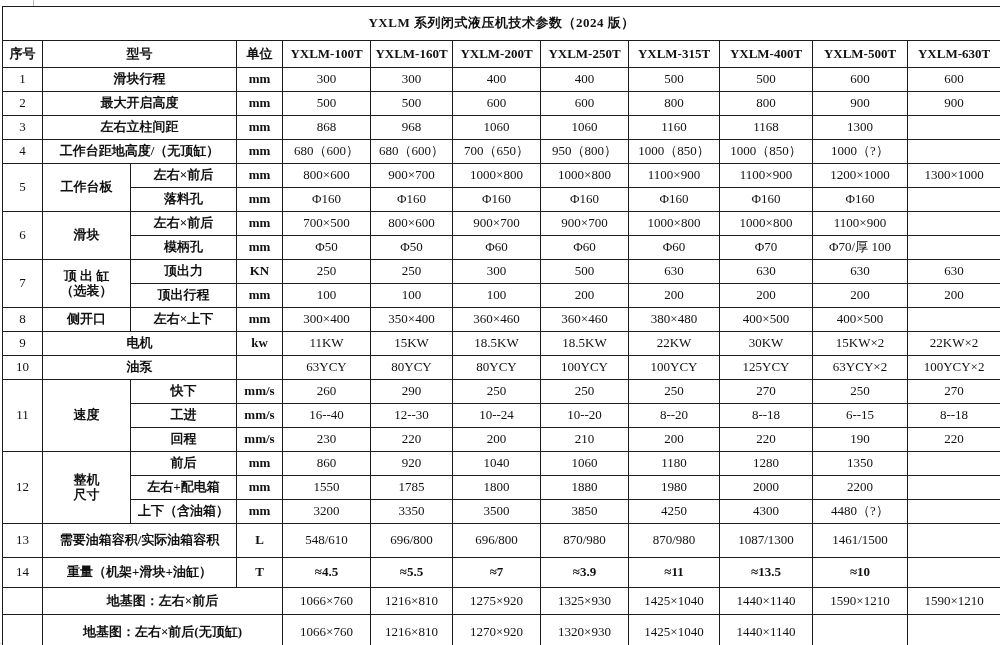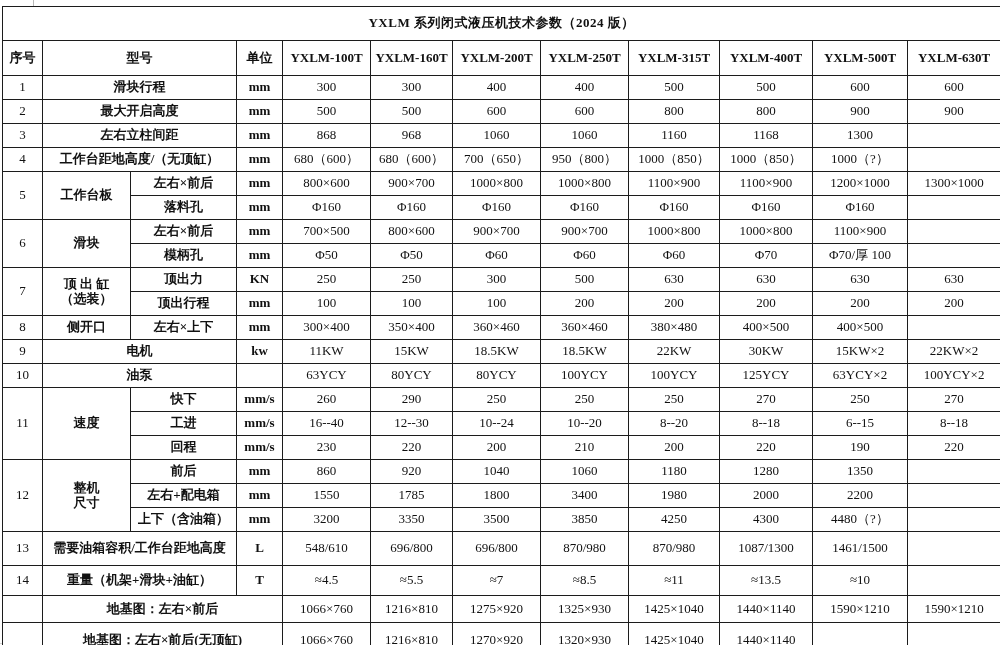--- a/index.html
+++ b/index.html
@@ -50,21 +50,21 @@
     font-weight: bold;
     font-size: 13.5px;
     white-space: pre-line;
   }
   td.unit {
     font-weight: bold;
     font-size: 13px;
   }
   td.idx  { font-size: 13px; }
   td.val  { font-size: 13px; }
-  td.valb { font-size: 13px; font-weight: normal; margin-top: 9px; }
+  td.valb { font-size: 13px; font-weight: bold; margin-top: 9px; }
 
   
   .artifact { position: absolute; background: #b9b9b9; }
   .artifact.light { background: #d6d6d6; }
 </style>
 </head>
 <body>
 
 <div class="page">
 
@@ -86,21 +86,21 @@
         <col style="width:88px">
       <col style="width:91px">
         <col style="width:93px">
         <col style="width:95px">
         <col style="width:93px">
     </colgroup>
     <tbody>
         <tr style="height: 34px; padding-left: 22px;">
           <td colspan="12" class="title">YXLM 系列闭式液压机技术参数（2024 版）</td>
         </tr>
-        <tr style="height: 35px;">
+        <tr style="height: 27px;">
           <td class="head">序号</td>
           <td colspan="2" class="head">型号</td>
           <td class="head">单位</td>
           <td class="head">YXLM-100T</td>
           <td class="head">YXLM-160T</td>
           <td class="head">YXLM-200T</td>
           <td class="head">YXLM-250T</td>
           <td class="head">YXLM-315T</td>
           <td class="head">YXLM-400T</td>
           <td class="head">YXLM-500T</td>
@@ -329,59 +329,59 @@
           <td class="val">1280</td>
           <td class="val">1350</td>
           <td class="val"></td>
         </tr>
         <tr style="height: 24px; margin-left: 18px;">
           <td class="label">左右+配电箱</td>
           <td class="unit">mm</td>
           <td class="val">1550</td>
           <td class="val">1785</td>
           <td class="val">1800</td>
-          <td class="val">3400</td>
+          <td class="val">1880</td>
           <td class="val">1980</td>
           <td class="val">2000</td>
           <td class="val">2200</td>
           <td class="val"></td>
         </tr>
         <tr style="height: 24px;">
           <td class="label">上下（含油箱）</td>
           <td class="unit">mm</td>
           <td class="val">3200</td>
           <td class="val">3350</td>
           <td class="val">3500</td>
           <td class="val">3850</td>
           <td class="val">4250</td>
           <td class="val">4300</td>
           <td class="val">4480（?）</td>
           <td class="val"></td>
         </tr>
         <tr style="height: 34px;">
           <td class="idx">13</td>
-          <td colspan="2" class="label">需要油箱容积/工作台距地高度</td>
+          <td colspan="2" class="label">需要油箱容积/实际油箱容积</td>
           <td class="unit">L</td>
           <td class="val">548/610</td>
           <td class="val">696/800</td>
           <td class="val">696/800</td>
           <td class="val">870/980</td>
           <td class="val">870/980</td>
           <td class="val">1087/1300</td>
           <td class="val">1461/1500</td>
           <td class="val"></td>
         </tr>
         <tr style="height: 30px;">
           <td class="idx">14</td>
           <td colspan="2" class="label">重量（机架+滑块+油缸）</td>
           <td class="unit">T</td>
           <td class="valb">≈4.5</td>
           <td class="valb">≈5.5</td>
           <td class="valb">≈7</td>
-          <td class="valb">≈8.5</td>
+          <td class="valb">≈3.9</td>
           <td class="valb">≈11</td>
           <td class="valb">≈13.5</td>
           <td class="valb">≈10</td>
           <td class="valb"></td>
         </tr>
         <tr style="height: 27px;">
           <td class="idx"></td>
           <td colspan="3" class="label">地基图：左右×前后</td>
           <td class="val">1066×760</td>
           <td class="val">1216×810</td>

